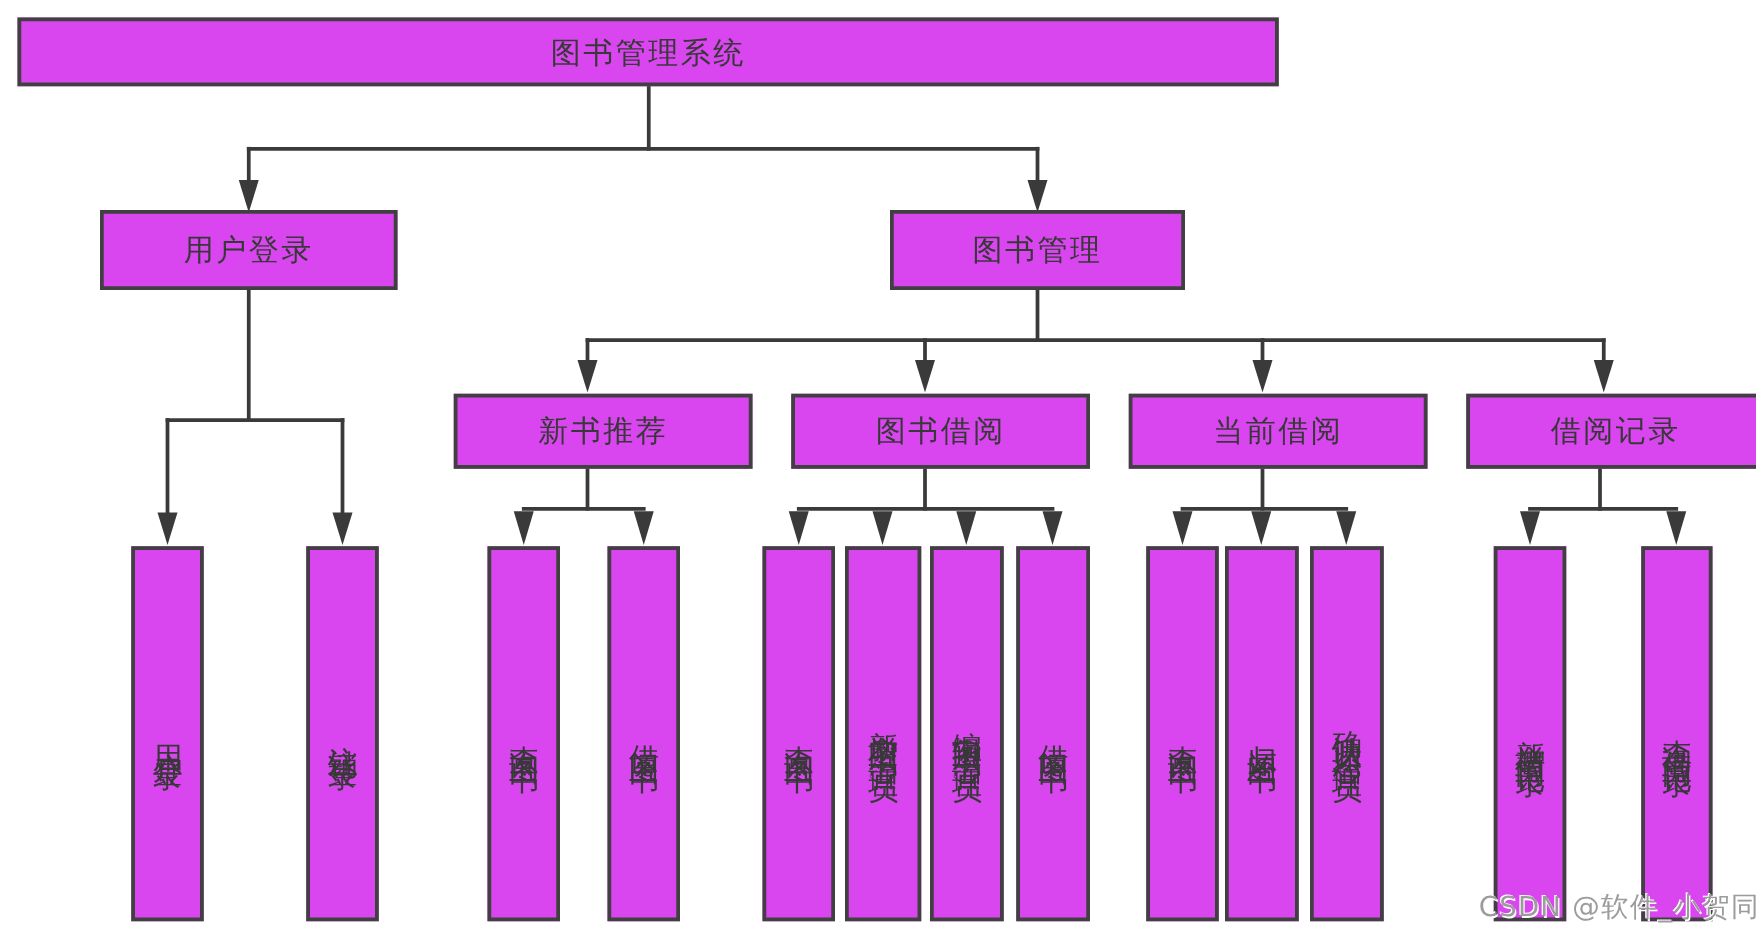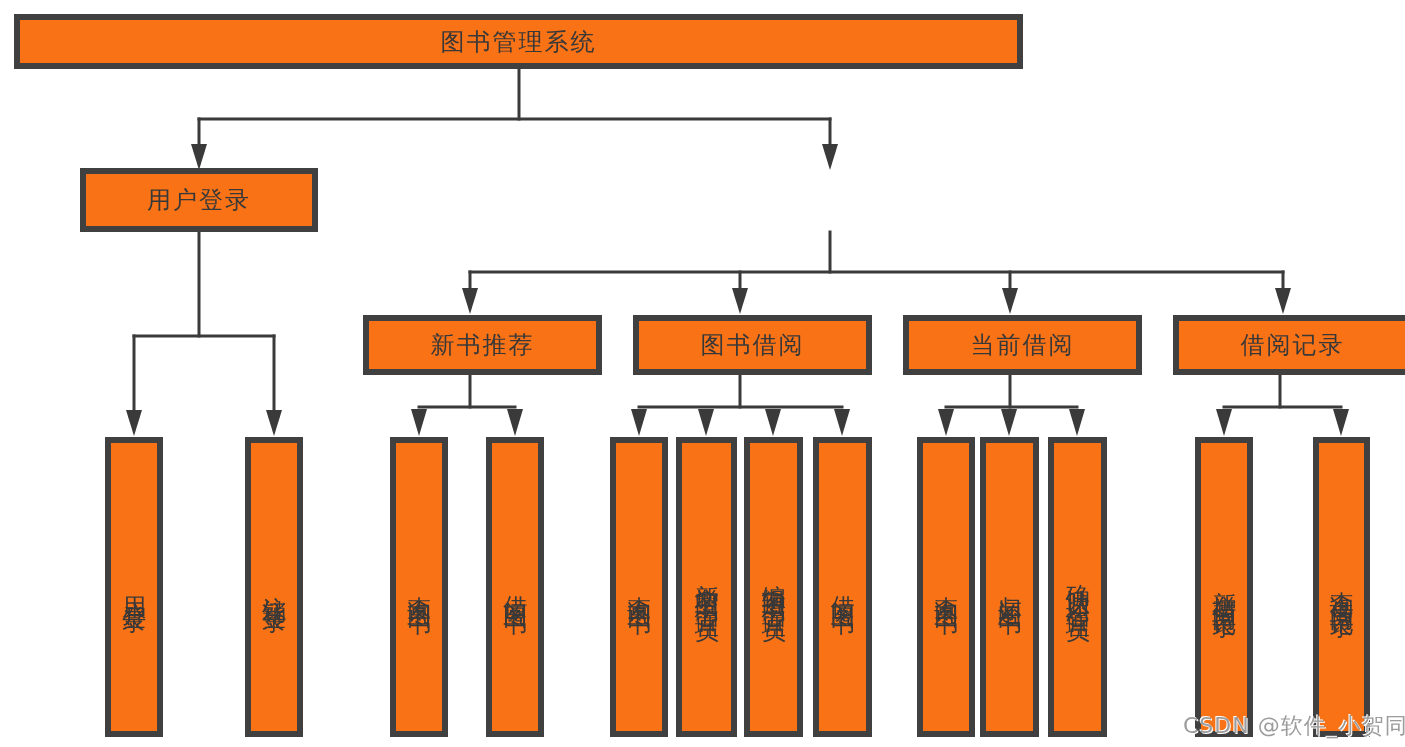--- a/index.html
+++ b/index.html
@@ -7,22 +7,22 @@
     position:relative;
     width:1405px;height:747px;
     background:#ffffff;
     font-family:"DejaVu Sans","Liberation Sans",sans-serif;
     overflow:hidden;
   }
   .connectors{position:absolute;left:0;top:0;z-index:1;}
   .node{
     position:absolute;
     box-sizing:border-box;
-    background:#f97316;
-    border:6px solid #404040;
+    background:#d946ef;
+    border:3px solid #404040;
     display:flex;align-items:center;justify-content:center;
     color:#383838;
     z-index:2;
   }
   .node.h{font-size:24px;letter-spacing:2px;white-space:nowrap;}
   .node.v{z-index:2;}
   .node.v .vtext{
     writing-mode:vertical-rl;
     text-orientation:mixed;
     font-size:24px;
@@ -135,20 +135,23 @@
     </g>
   </svg>
 
   <div class="node h root">
     <span>图书管理系统</span>
   </div>
 
   <div class="node h user-login">
     <span>用户登录</span>
   </div>
+  <div class="node h book-mgmt">
+    <span>图书管理</span>
+  </div>
 
   <div class="node h lvl3 new-books">
     <span>新书推荐</span>
   </div>
   <div class="node h lvl3 current-borrow">
     <span>当前借阅</span>
   </div>
   <div class="node h lvl3 book-borrow">
     <span>图书借阅</span>
   </div>

